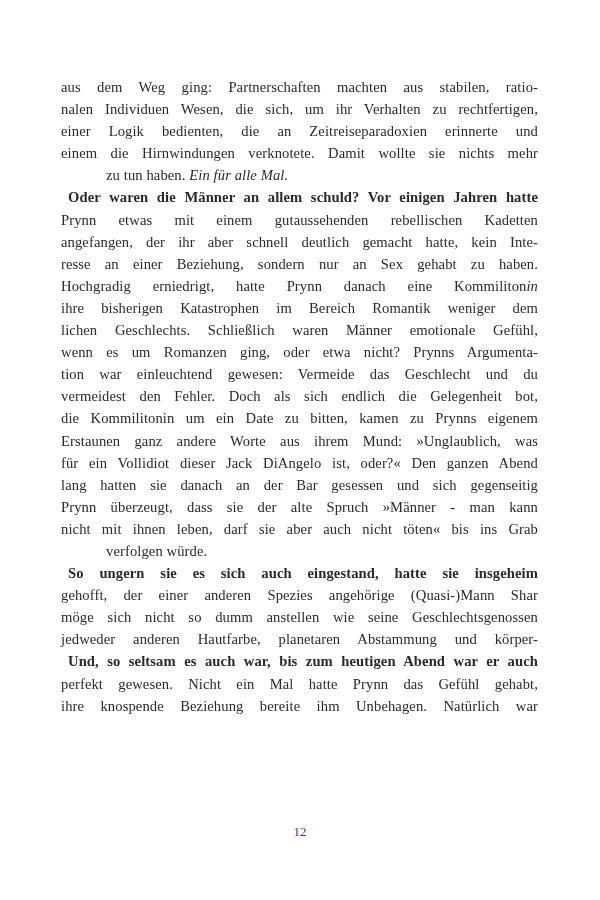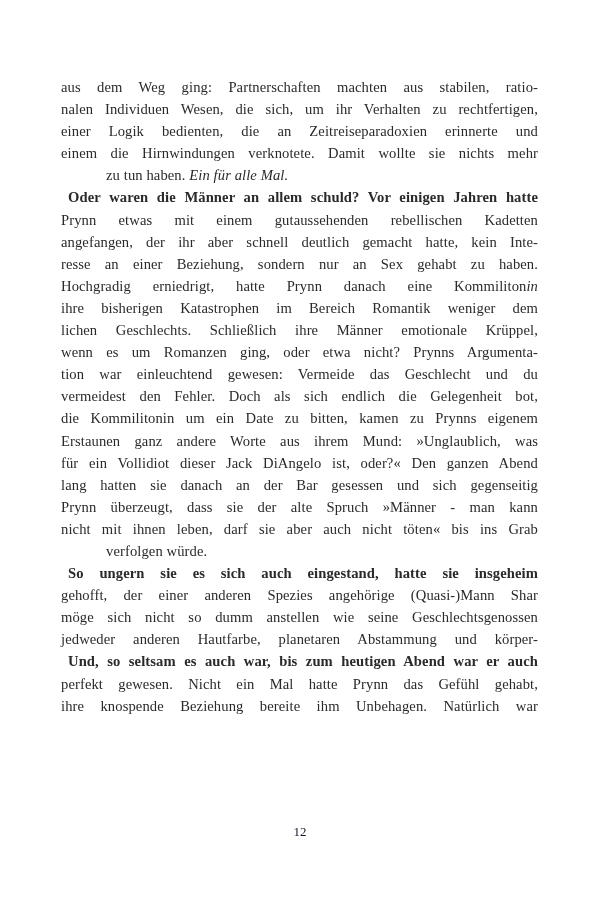--- a/index.html
+++ b/index.html
@@ -46,21 +46,21 @@
   }
   .it { font-style: italic; }
   .page-number {
     position: absolute;
     left: 0;
     top: 824px;
     width: 600px;
     text-align: center;
     font-size: 13px;
     line-height: 16px;
-    color: #0f172a;
+    color: #4c1d95;
   }
 </style>
 </head>
 <body>
 
 <div class="page">
   <div class="text-block">
 
     <div class="paragraph">
       <div class="line">aus dem Weg ging: Partnerschaften machten aus stabilen, ratio-</div>
@@ -70,21 +70,21 @@
       <div class="line end"><span>zu tun haben. </span><span class="it">Ein für alle Mal.</span></div>
     </div>
 
     <div class="paragraph">
       <div class="line ind">Oder waren die Männer an allem schuld? Vor einigen Jahren hatte</div>
       <div class="line">Prynn etwas mit einem gutaussehenden rebellischen Kadetten</div>
       <div class="line">angefangen, der ihr aber schnell deutlich gemacht hatte, kein Inte-</div>
       <div class="line">resse an einer Beziehung, sondern nur an Sex gehabt zu haben.</div>
       <div class="line"><span>Hochgradig erniedrigt, hatte Prynn danach eine Kommiliton</span><span class="it">in</span></div>
       <div class="line">ihre bisherigen Katastrophen im Bereich Romantik weniger dem</div>
-      <div class="line">lichen Geschlechts. Schließlich ihre Männer emotionale Krüppel,</div>
+      <div class="line">lichen Geschlechts. Schließlich waren Männer emotionale Gefühl,</div>
       <div class="line">wenn es um Romanzen ging, oder etwa nicht? Prynns Argumenta-</div>
       <div class="line">tion war einleuchtend gewesen: Vermeide das Geschlecht und du</div>
       <div class="line">vermeidest den Fehler. Doch als sich endlich die Gelegenheit bot,</div>
       <div class="line">die Kommilitonin um ein Date zu bitten, kamen zu Prynns eigenem</div>
       <div class="line">Erstaunen ganz andere Worte aus ihrem Mund: »Unglaublich, was</div>
       <div class="line">für ein Vollidiot dieser Jack DiAngelo ist, oder?« Den ganzen Abend</div>
       <div class="line">lang hatten sie danach an der Bar gesessen und sich gegenseitig</div>
       <div class="line">Prynn überzeugt, dass sie der alte Spruch »Männer - man kann</div>
       <div class="line">nicht mit ihnen leben, darf sie aber auch nicht töten« bis ins Grab</div>
       <div class="line end">verfolgen würde.</div>

